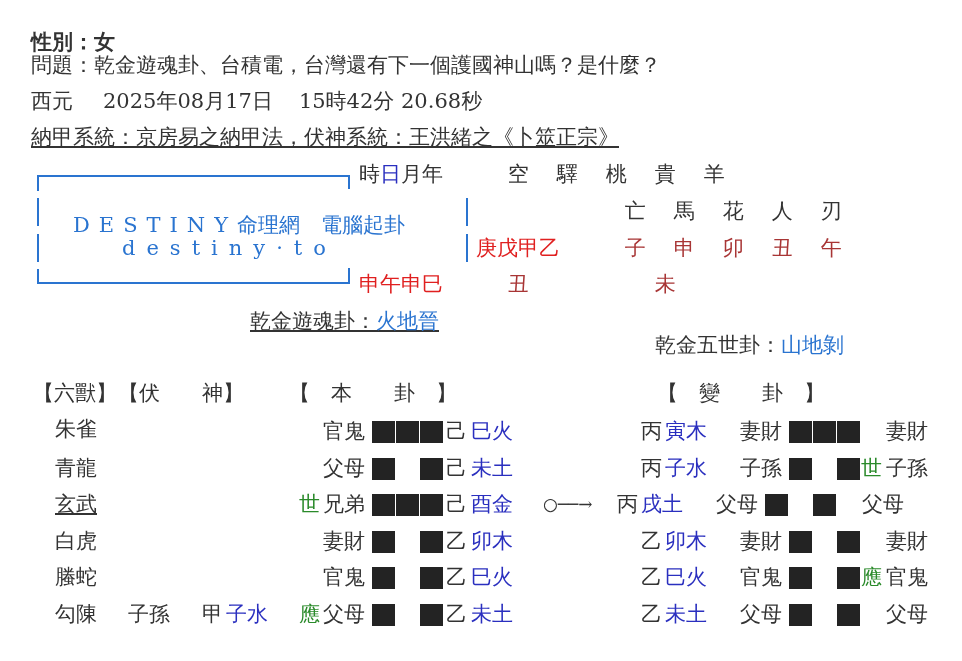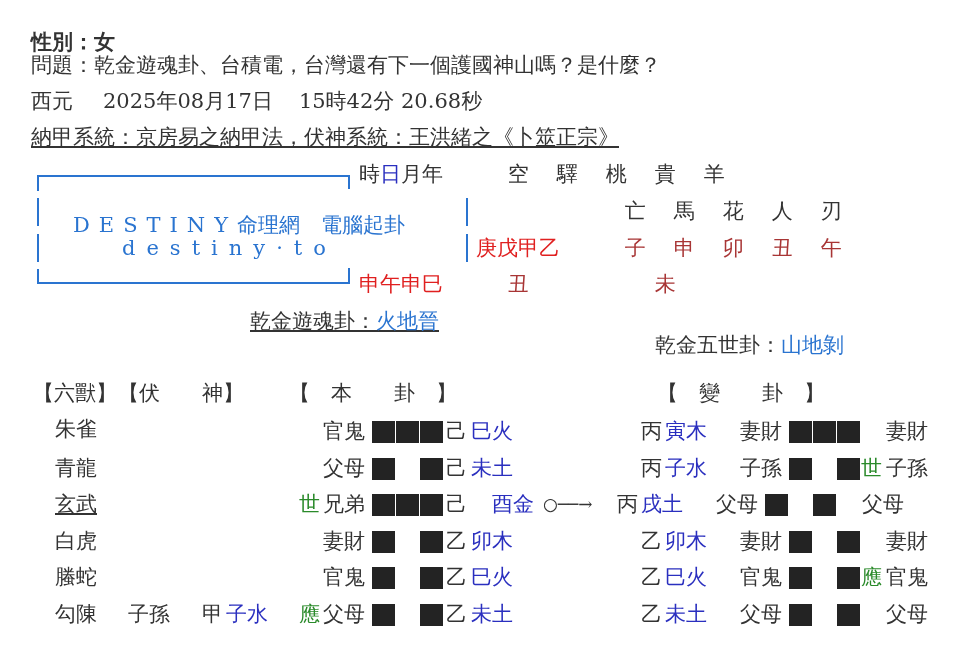--- a/index.html
+++ b/index.html
@@ -108,21 +108,21 @@
 </div>
 
 <div>
   <div class="t" style="left:55px;top:491px;text-decoration:underline;">玄武</div>
   <div class="t green" style="left:299px;top:491px;">世</div>
   <div class="t" style="left:323px;top:491px;">兄弟</div>
   <div class="blk" style="left:372px;top:494px;"></div>
   <div class="blk" style="left:396px;top:494px;"></div>
   <div class="blk" style="left:420px;top:494px;"></div>
   <div class="t" style="left:446px;top:491px;">己</div>
-  <div class="t nblue" style="left:492px;top:491px;">酉金</div>
+  <div class="t nblue" style="left:471px;top:491px;">酉金</div>
   <div class="t" style="left:543px;top:491px;font-size:17px;">○──→</div>
   <div class="t" style="left:617px;top:491px;">丙</div>
   <div class="t nblue" style="left:641px;top:491px;">戌土</div>
   <div class="t" style="left:716px;top:491px;">父母</div>
   <div class="blk" style="left:765px;top:494px;"></div>
   <div class="blk" style="left:813px;top:494px;"></div>
   <div class="t" style="left:862px;top:491px;">父母</div>
 </div>
 
 <div>

